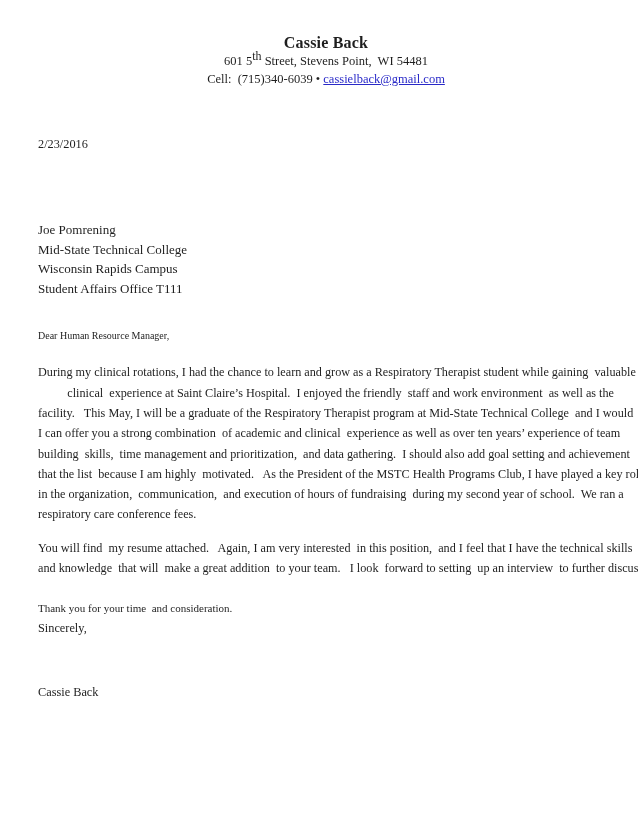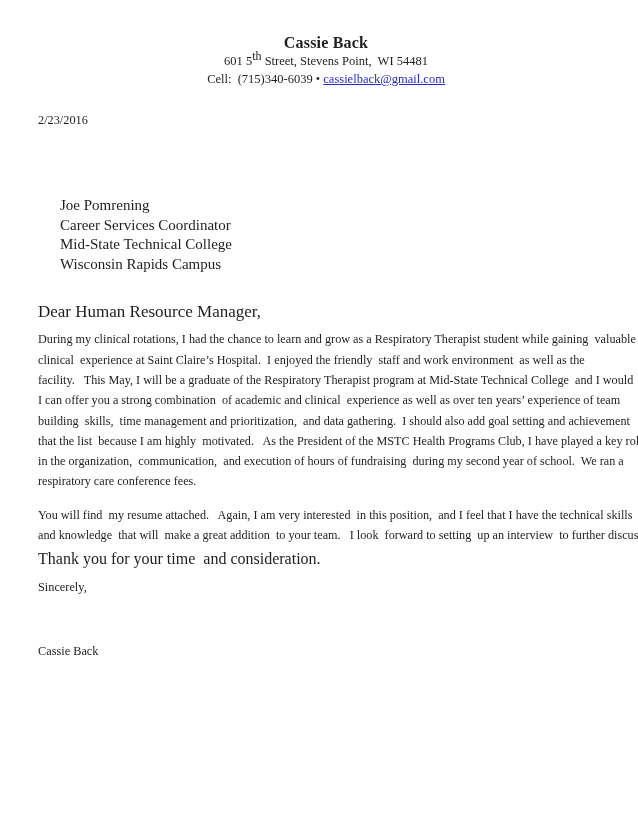--- a/index.html
+++ b/index.html
@@ -26,54 +26,53 @@
     line-height: 18px;
     white-space: pre;
   }
   .header-line sup { font-size: 12px; line-height: 0; }
   .email-link {
     color: #2929c8;
     text-decoration: underline;
     cursor: pointer;
   }
   .date-line {
-    margin-top: 24px;
+    margin-top: 48px;
     font-size: 12.3px;
     line-height: 16px;
     white-space: pre;
   }
   .recipient-block { margin-top: 68px; }
   .recipient-block .line {
-    font-size: 15px;
+    font-size: 13px;
     line-height: 19.6px;
     white-space: pre;
-    margin-left: 22px;
   }
   .salutation {
     margin-top: 28px;
-    font-size: 17px;
+    font-size: 10px;
     line-height: 20px;
     white-space: pre;
   }
   .para { font-size: 12.2px; }
   .para .line {
     line-height: 20.3px;
     white-space: pre;
   }
-  .para-1 { margin-top: 7px; }
+  .para-1 { margin-top: 16px; text-align: right; }
   .para-2 { margin-top: 0; }
   .para-3 { margin-top: 13px; text-align: center; }
   .thanks-line {
-    margin-top: 4px;
-    font-size: 16px;
+    margin-top: 20px;
+    font-size: 11px;
     line-height: 20px;
     white-space: pre;
   }
   .closing-line {
-    margin-top: 8px;
+    margin-top: 0;
     font-size: 12.3px;
     line-height: 20px;
     white-space: pre;
   }
   .signature-line {
     margin-top: 44px;
     font-size: 12.3px;
     line-height: 20px;
     white-space: pre;
   }
@@ -86,23 +85,23 @@
   <div class="header">
     <div class="header-name">Cassie Back</div>
     <div class="header-line"><span>601 5</span><sup>th</sup><span> Street, Stevens Point,  WI 54481</span></div>
     <div class="header-line"><span>Cell:  (715)340-6039 </span><span>• </span><a class="email-link">cassielback@gmail.com</a></div>
   </div>
 
   <div class="date-line">2/23/2016</div>
 
   <div class="recipient-block">
       <div class="line">Joe Pomrening</div>
-      <div class="line">Career Services Coordinator</div>
       <div class="line">Mid-State Technical College</div>
       <div class="line">Wisconsin Rapids Campus</div>
+      <div class="line">Student Affairs Office T111</div>
     </div>
 
   <div class="salutation">Dear Human Resource Manager,</div>
 
   <div class="para para-1">
       <div class="line">During my clinical rotations, I had the chance to learn and grow as a Respiratory Therapist student while gaining  valuable</div>
       <div class="line">clinical  experience at Saint Claire’s Hospital.  I enjoyed the friendly  staff and work environment  as well as the</div>
       <div class="line">facility.   This May, I will be a graduate of the Respiratory Therapist program at Mid-State Technical College  and I would</div>
     </div>
 

